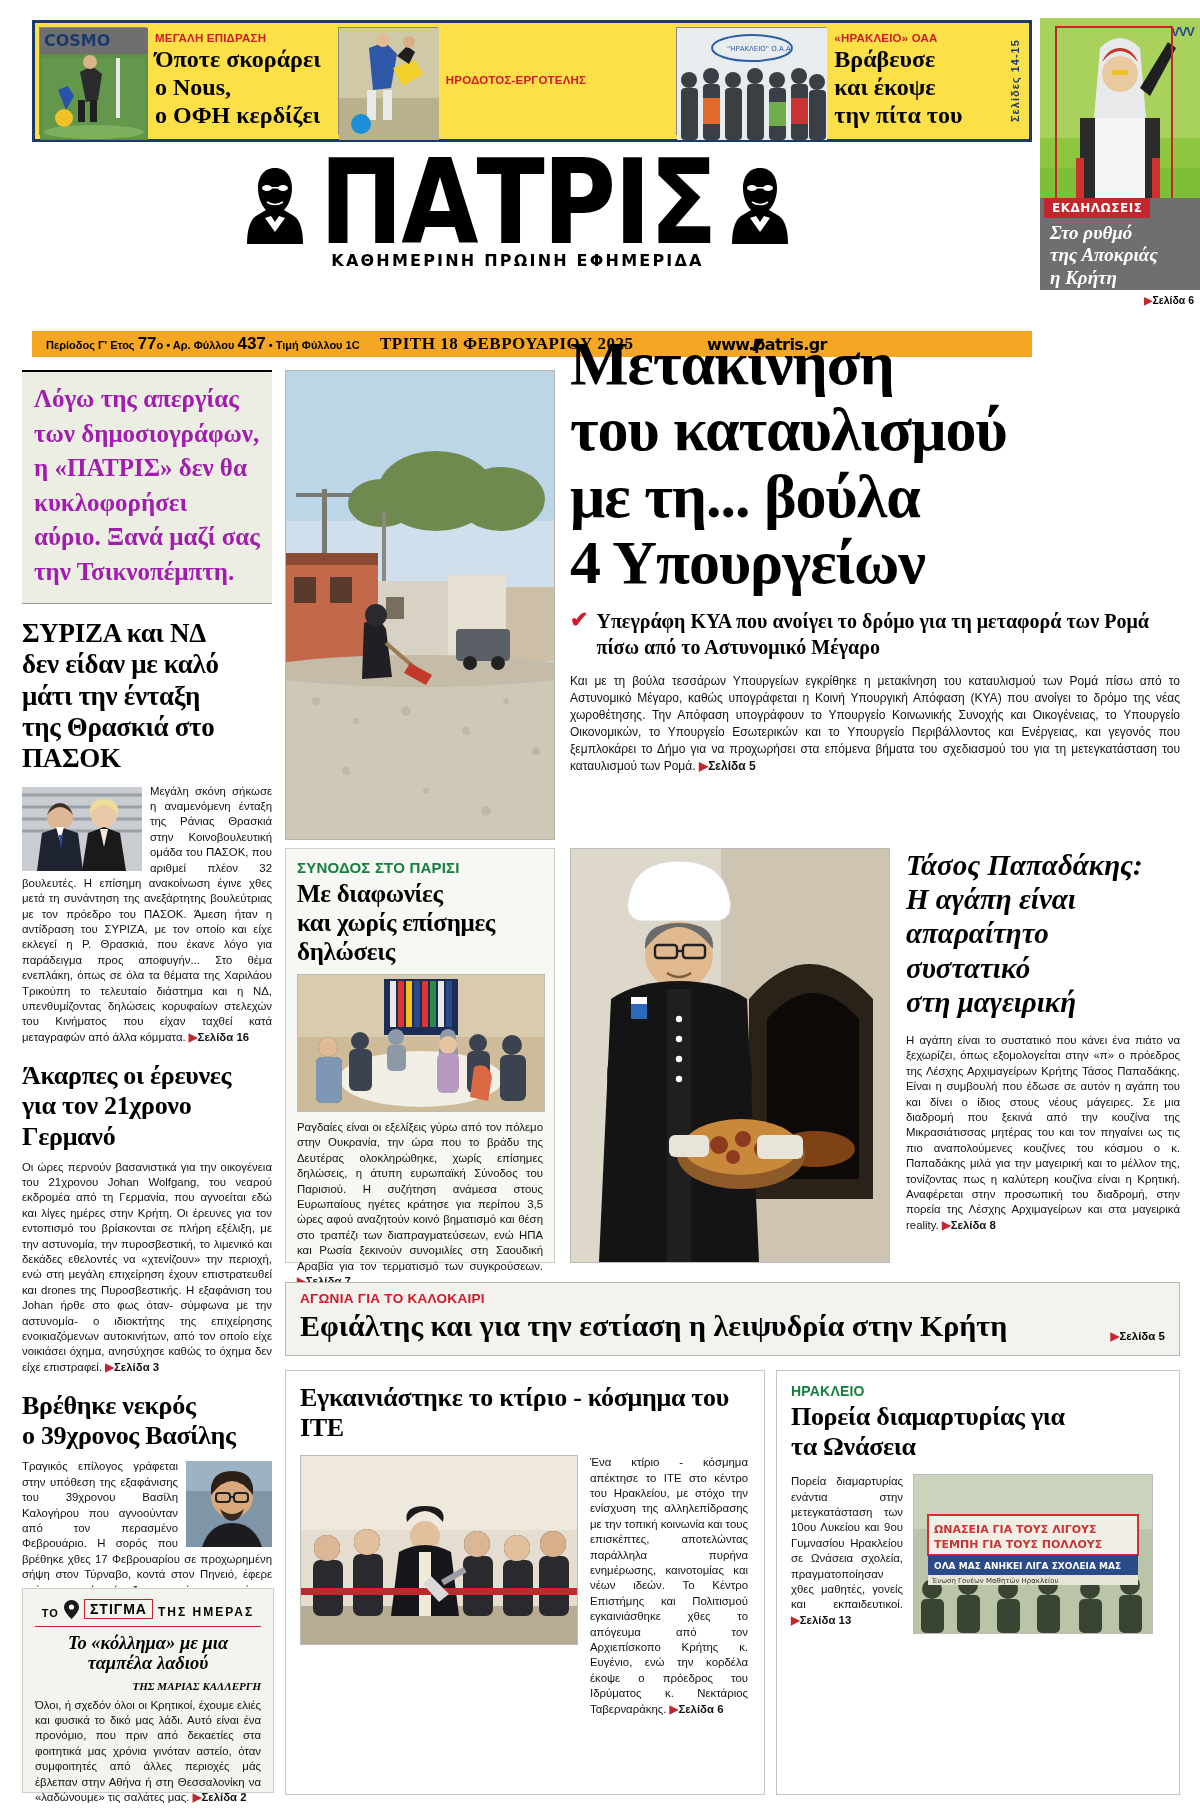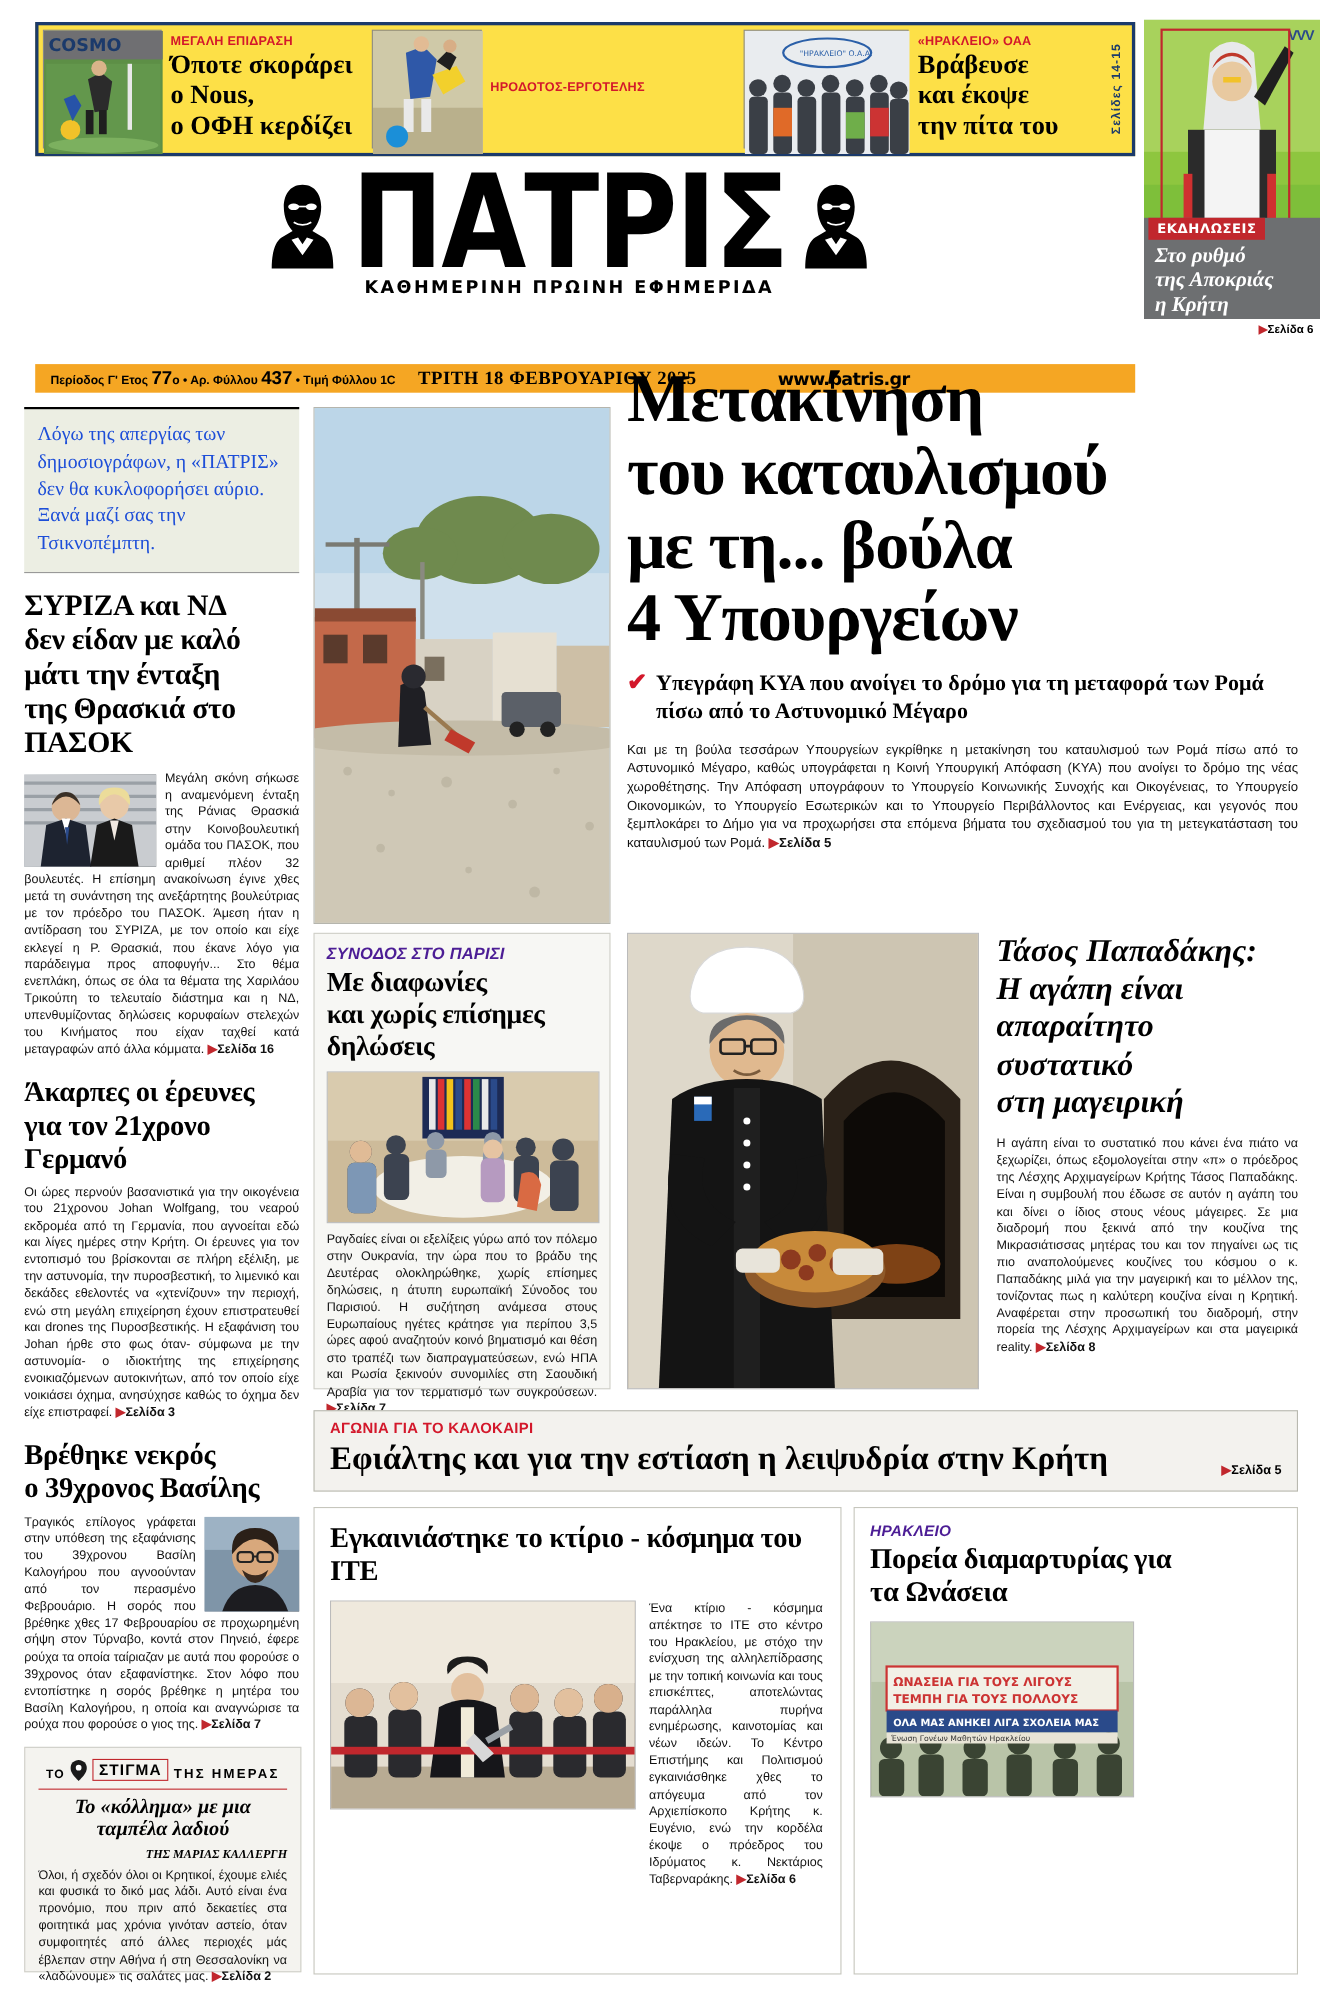--- a/index.html
+++ b/index.html
@@ -85,22 +85,22 @@
 
   
   .col-left  { position:absolute; left:22px;  top:370px; width:250px; }
   .col-right { position:absolute; left:570px; top:330px; width:610px; }
 
   .notice-box {
     background:#eceee3; border-top:2px solid #000; border-bottom:1px solid #999;
     padding: 10px 12px 14px 12px;
   }
   .notice-box p {
-    font-family:"Liberation Serif", serif; font-weight:normal; font-size:18px;
-    line-height:1.38; color:#1d4ed8;
+    font-family:"Liberation Serif", serif; font-weight:bold; font-size:25px;
+    line-height:1.38; color:#a21caf;
   }
   h2.hd {
     font-family:"Liberation Serif", serif; font-weight:bold; color:#000;
     line-height:1.16; letter-spacing:-.3px;
   }
   .hd-28 { font-size: 27px; }
   .hd-26 { font-size: 26px; }
   .bodytext {
     font-family:"Liberation Sans", sans-serif; font-size:11.4px; line-height:1.35;
     text-align: justify; color:#111;
@@ -126,22 +126,22 @@
     font-family:"Liberation Serif", serif; font-weight:bold; font-style:italic;
     font-size:18.5px; text-align:center; line-height:1.1;
   }
   .stigma-author {
     font-family:"Liberation Serif", serif; font-weight:bold; font-style:italic;
     font-size:11px; text-align:right; margin:6px 0 6px;
   }
 
   
   .kicker-red {
-    color:#4c1d95; font-family:"Liberation Sans", sans-serif; font-weight:bold;
-    font-size:15px; letter-spacing:.2px; margin-bottom:3px;font-style:italic;
+    color:#15803d; font-family:"Liberation Sans", sans-serif; font-weight:bold;
+    font-size:15px; letter-spacing:.2px; margin-bottom:3px;
   }
   .midbox { border:1px solid #cfcfc8; background:#f7f7f4; padding:10px 11px; }
 
   
   .papa-wrap { position:absolute; left:570px; top:848px; width:610px; height:415px; }
   .papa-photo { position:absolute; left:0; top:0; width:320px; height:415px; border:1px solid #bbb;
      background:linear-gradient(150deg,#dedacf 0%,#cfc8b8 40%,#8b7f6b 75%,#3d352c 100%); overflow:hidden;}
   .papa-text { position:absolute; left:336px; top:0; width:274px; }
   .papa-head {
     font-family:"Liberation Serif", serif; font-weight:bold; font-style:italic;
@@ -656,20 +656,24 @@
     </div>
   </div>
 </div>
 
 <div class="bot-b">
   <div style="padding:12px 14px;">
     <div class="kicker-red" style="font-size:14px;">ΗΡΑΚΛΕΙΟ</div>
     <h2 class="hd" style="font-size:26px;white-space:pre-line;margin-top:2px;">Πορεία διαμαρτυρίας για
 τα Ωνάσεια</h2>
     <div style="display:flex;gap:10px;margin-top:12px;">
+      <div class="bodytext" style="width:112px;">
+        <span>Πορεία διαμαρτυρίας ενάντια στην μετεγκατάσταση των 10ου Λυκείου και 9ου Γυμνασίου Ηρακλείου σε Ωνάσεια σχολεία, πραγματοποίησαν χθες μαθητές, γονείς και εκπαιδευτικοί.</span>
+        <span class="pgref"> <span class="mk">▶</span><span>Σελίδα 13</span></span>
+      </div>
       <div class="thumb ph-protest" style="width:240px;height:160px;border:1px solid #bbb;">
         <svg width="238" height="158" viewBox="0 0 238 158">
           <rect width="238" height="158" fill="#b9c4a8"></rect>
           <rect y="0" width="238" height="54" fill="#cbd3bd"></rect>
           <rect x="14" y="40" width="210" height="40" fill="#f2f0e6" stroke="#c33" stroke-width="2"></rect>
           <text x="20" y="58" font-family="DejaVu Sans" font-size="11" font-weight="bold" fill="#c33">ΩΝΑΣΕΙΑ ΓΙΑ ΤΟΥΣ ΛΙΓΟΥΣ</text>
           <text x="20" y="73" font-family="DejaVu Sans" font-size="11" font-weight="bold" fill="#c33">ΤΕΜΠΗ ΓΙΑ ΤΟΥΣ ΠΟΛΛΟΥΣ</text>
           <rect x="14" y="80" width="210" height="20" fill="#2a4a8a"></rect>
           <text x="20" y="94" font-family="DejaVu Sans" font-size="9" font-weight="bold" fill="#fff">ΟΛΑ ΜΑΣ ΑΝΗΚΕΙ ΛΙΓΑ ΣΧΟΛΕΙΑ ΜΑΣ</text>
           <g fill="#3a4433">

